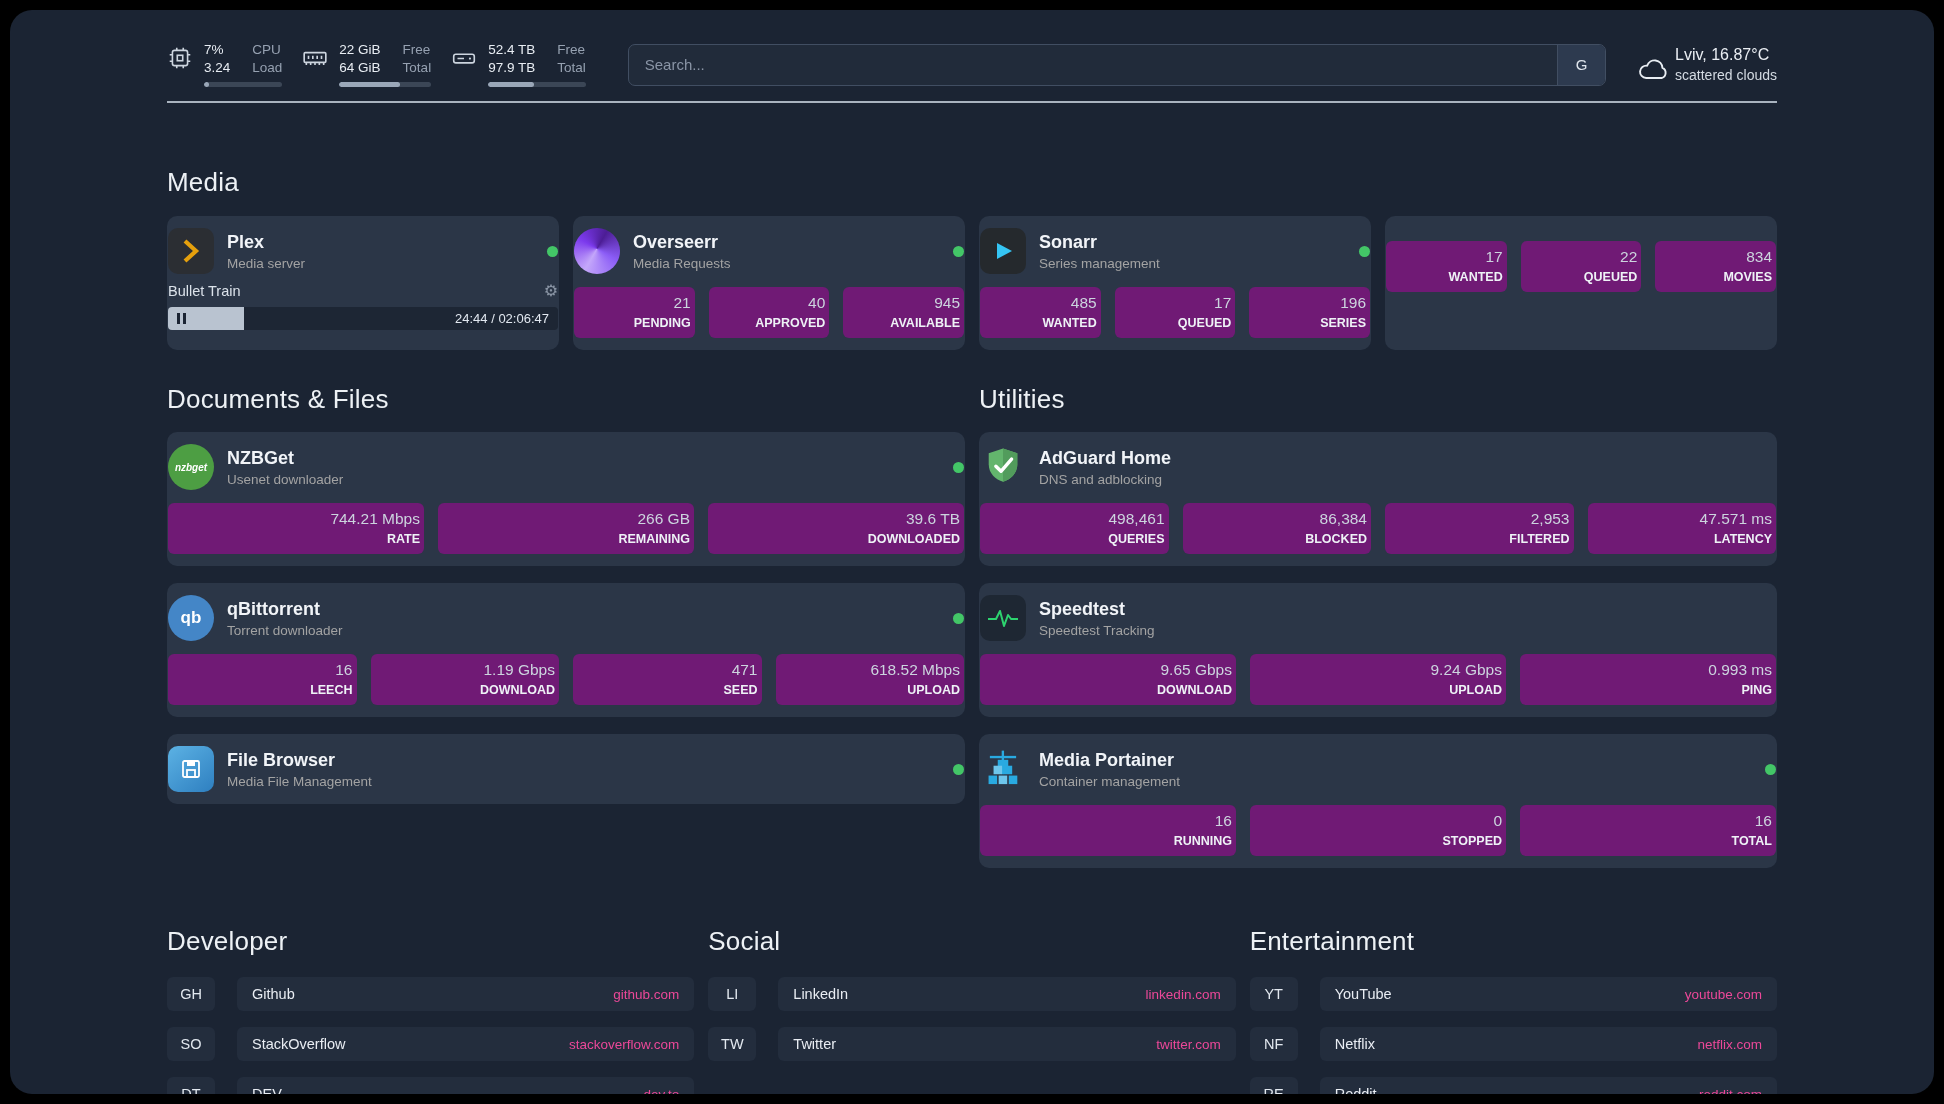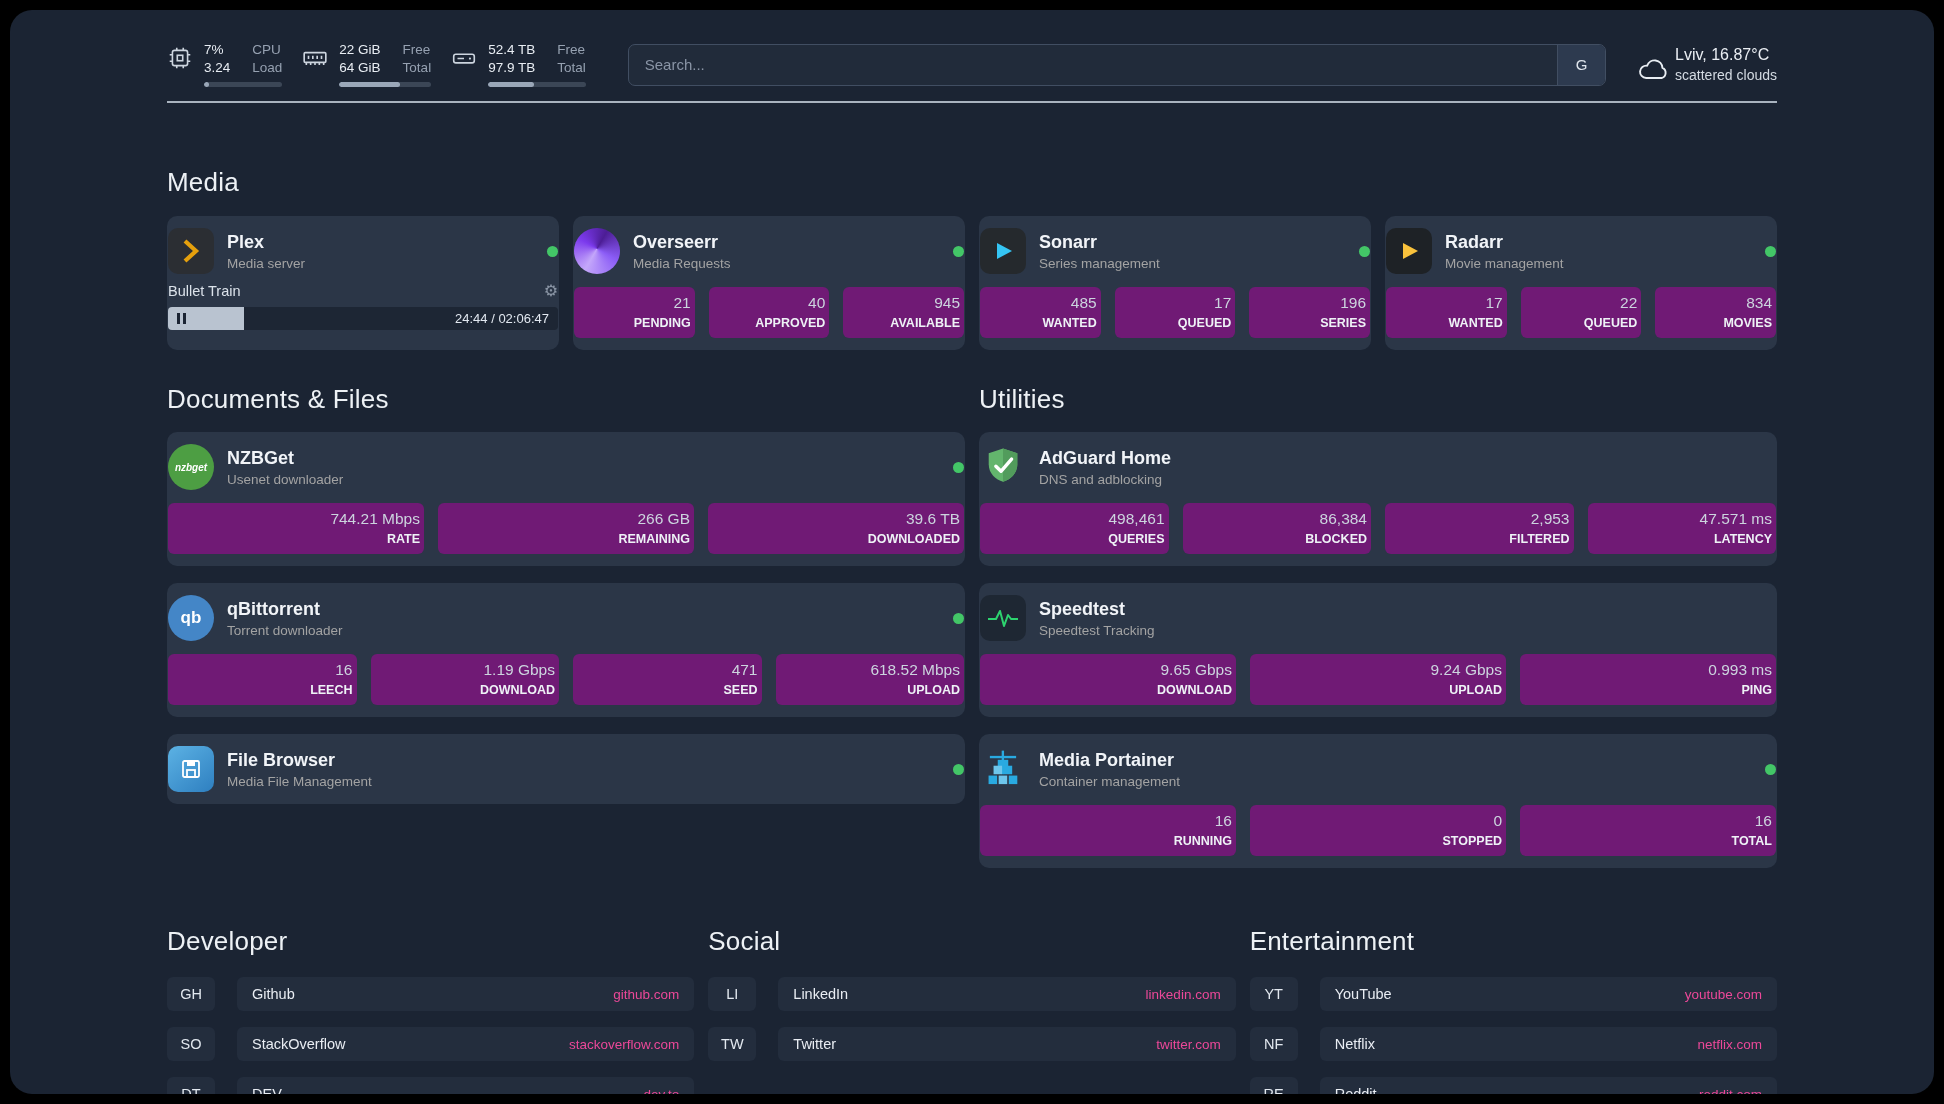--- a/index.html
+++ b/index.html
@@ -266,32 +266,20 @@
             <div class="stat-label">QUEUED</div>
           </div>
           <div class="stat">
             <div class="stat-value">196</div>
             <div class="stat-label">SERIES</div>
           </div>
         </div>
       </section>
 
       <section class="card">
-        <div class="card-head">
-          <div class="app-icon icon-radarr">
-            <svg width="26" height="26" viewBox="0 0 26 26">
-                  <polygon points="7,5 22,13 7,21" fill="#f9c23c"></polygon>
-                </svg>
-          </div>
-          <div class="app-titles">
-            <div class="app-name">Radarr</div>
-            <div class="app-sub">Movie management</div>
-          </div>
-          <span class="dot"></span>
-        </div>
         <div class="stats">
           <div class="stat">
             <div class="stat-value">17</div>
             <div class="stat-label">WANTED</div>
           </div>
           <div class="stat">
             <div class="stat-value">22</div>
             <div class="stat-label">QUEUED</div>
           </div>
           <div class="stat">

